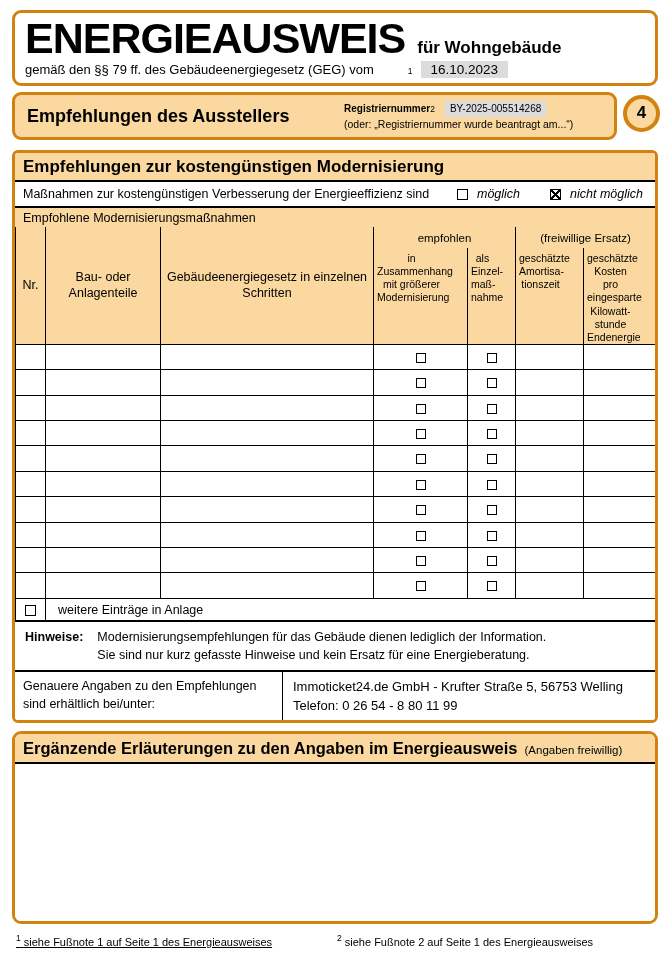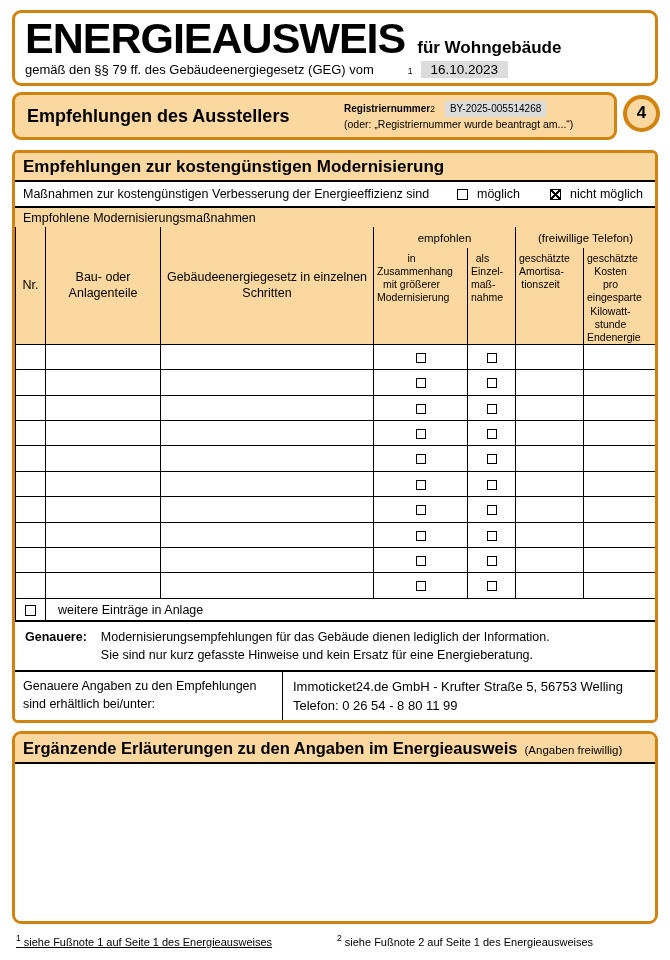--- a/index.html
+++ b/index.html
@@ -35,21 +35,21 @@
   #page-circle{position:absolute;left:623px;top:95px;width:37px;height:37px;border-radius:50%;
     border:4px solid var(--accent);background:var(--peach);text-align:center;
     font-size:17px;font-weight:bold;line-height:28px;}
 
   
   #sec-main{left:12px;top:150px;width:646px;height:573px;display:flex;flex-direction:column;border-radius:6px;}
   .bar-title{background:var(--peach);font-size:17px;font-weight:bold;
     padding:4px 8px 3px 8px;border-bottom:2px solid var(--ink);}
   .possible-row{display:flex;align-items:center;font-size:12.5px;
     padding:5px 10px 5px 8px;border-bottom:2px solid var(--ink);background:#fff;}
-  .possible-row .grp{display:flex;align-items:center;gap:9px;}
+  .possible-row .grp{display:flex;align-items:center;gap:9px;font-style:italic;}
   .grp-possible{margin-left:auto;margin-right:30px;}
   .grp-notpossible{margin-right:2px;}
   .table-caption{background:var(--peach);font-size:12.5px;padding:3px 8px 2px 8px;}
 
   table{width:100%;border-collapse:collapse;table-layout:fixed;}
   th,td{border:1.5px solid var(--ink);text-align:center;vertical-align:middle;overflow:hidden;}
   thead th{background:var(--peach);font-weight:normal;}
   .group-row th{height:21px;font-size:11.5px;border-bottom:none;}
   .sub-row th{height:81px;font-size:10.5px;vertical-align:top;padding:4px 21px 0 3px;
     border-top:none;line-height:1.25;}
@@ -142,21 +142,21 @@
         <col style="width:48px">
         <col style="width:68px">
         <col style="width:72px">
     </colgroup>
     <thead>
       <tr class="group-row">
         <th class="head-main" rowspan="2">Nr.</th>
         <th class="head-main" rowspan="2">Bau- oder Anlagenteile</th>
         <th class="head-main" rowspan="2">Gebäudeenergiegesetz in einzelnen Schritten</th>
         <th colspan="2">empfohlen</th>
-        <th colspan="2">(freiwillige Telefon)</th>
+        <th colspan="2">(freiwillige Ersatz)</th>
       </tr>
       <tr class="sub-row">
         <th>in Zusammenhang mit größerer Modernisierung</th>
         <th>als Einzel-maß-nahme</th>
         <th>geschätzte Amortisa-tionszeit</th>
         <th>geschätzte Kosten pro eingesparte Kilowatt-stunde Endenergie</th>
       </tr>
     </thead>
     <tbody>
       <tr>
@@ -252,21 +252,21 @@
       </tbody>
     <tbody>
       <tr class="more-row">
         <td><span class="cb"></span></td>
         <td colspan="6" class="more-text">weitere Einträge in Anlage</td>
       </tr>
     </tbody>
   </table>
 
   <div class="hinweis">
-    <span class="hinweis-label">Genauere:</span>
+    <span class="hinweis-label">Hinweise:</span>
     <span>
       <span>Modernisierungsempfehlungen für das Gebäude dienen lediglich der Information.</span><br>
       <span>Sie sind nur kurz gefasste Hinweise und kein Ersatz für eine Energieberatung.</span>
     </span>
   </div>
 
   <div class="details">
     <div class="details-left">Genauere Angaben zu den Empfehlungen sind erhältlich bei/unter:</div>
     <div class="details-right">
       <span>Immoticket24.de GmbH - Krufter Straße 5, 56753 Welling</span>

